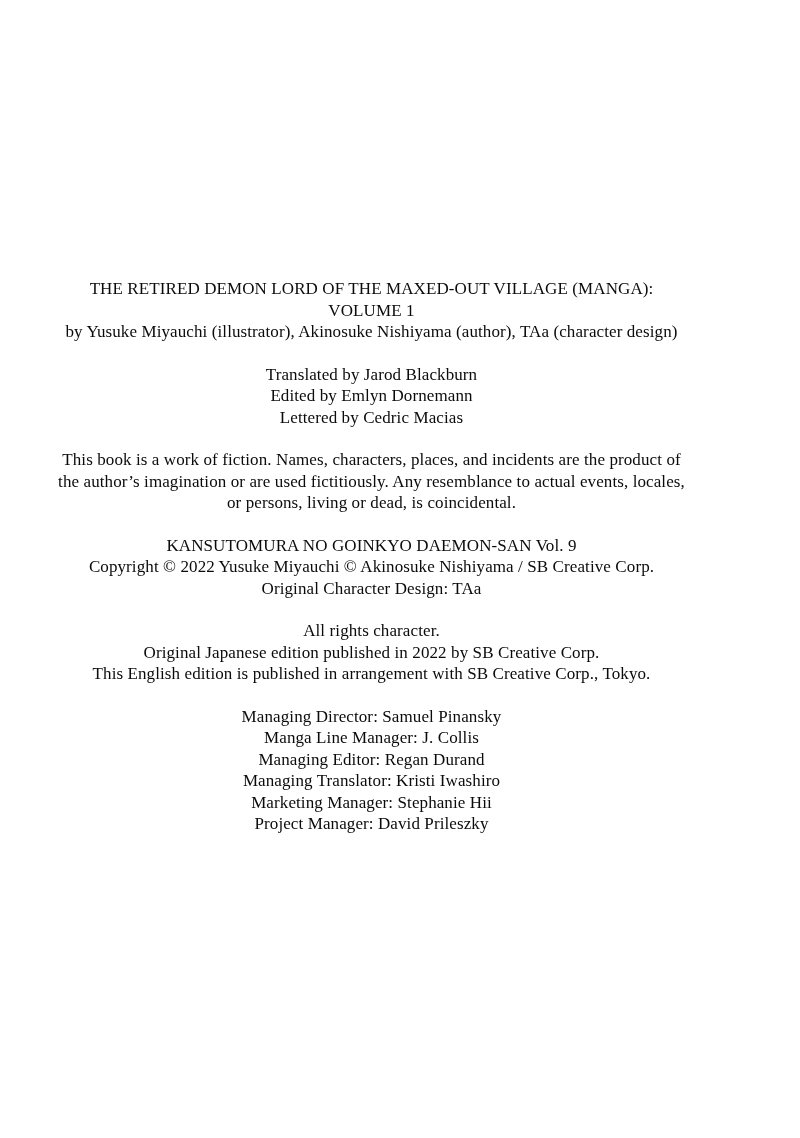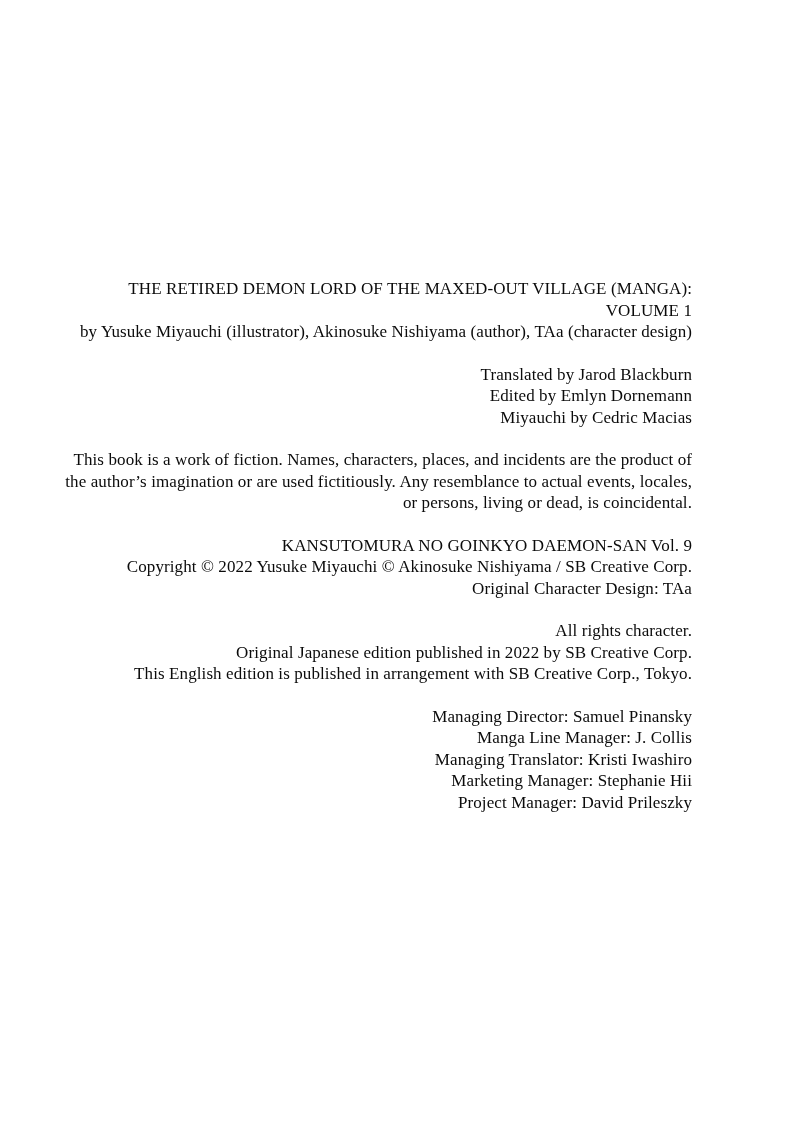--- a/index.html
+++ b/index.html
@@ -16,40 +16,40 @@
   .page {
     position: absolute;
     left: 51px;
     top: 278px;
     width: 641px;
   }
   .block {
     font-size: 17px;
     line-height: 21.5px;
     margin-bottom: 21px;
-    text-align: right;
+    text-align: center;
     letter-spacing: 0.1px;
   }
   .block:last-child { margin-bottom: 0; }
   .line { display: block; }
 </style>
 </head>
 <body>
 
 <main class="page">
 
   <div class="block">
     <span class="line">THE RETIRED DEMON LORD OF THE MAXED-OUT VILLAGE (MANGA): VOLUME 1</span>
     <span class="line">by Yusuke Miyauchi (illustrator), Akinosuke Nishiyama (author), TAa (character design)</span>
   </div>
 
   <div class="block">
     <span class="line">Translated by Jarod Blackburn</span>
     <span class="line">Edited by Emlyn Dornemann</span>
-    <span class="line">Miyauchi by Cedric Macias</span>
+    <span class="line">Lettered by Cedric Macias</span>
   </div>
 
   <p class="block">This book is a work of fiction. Names, characters, places, and incidents are the product of the author’s imagination or are used fictitiously. Any resemblance to actual events, locales, or persons, living or dead, is coincidental.</p>
 
   <div class="block">
     <span class="line">KANSUTOMURA NO GOINKYO DAEMON-SAN Vol. 9</span>
     <span class="line">Copyright © 2022 Yusuke Miyauchi © Akinosuke Nishiyama / SB Creative Corp.</span>
     <span class="line">Original Character Design: TAa</span>
   </div>
 
@@ -57,19 +57,20 @@
     <span class="line">All rights character.</span>
     <span class="line">Original Japanese edition published in 2022 by SB Creative Corp.</span>
     <span class="line">This English edition is published in arrangement with SB Creative Corp., Tokyo.</span>
   </div>
 
 
 
   <div class="block">
     <span class="line">Managing Director: Samuel Pinansky</span>
     <span class="line">Manga Line Manager: J. Collis</span>
+    <span class="line">Managing Editor: Regan Durand</span>
     <span class="line">Managing Translator: Kristi Iwashiro</span>
     <span class="line">Marketing Manager: Stephanie Hii</span>
     <span class="line">Project Manager: David Prileszky</span>
   </div>
 
 
 </main>
 
 </body></html>

